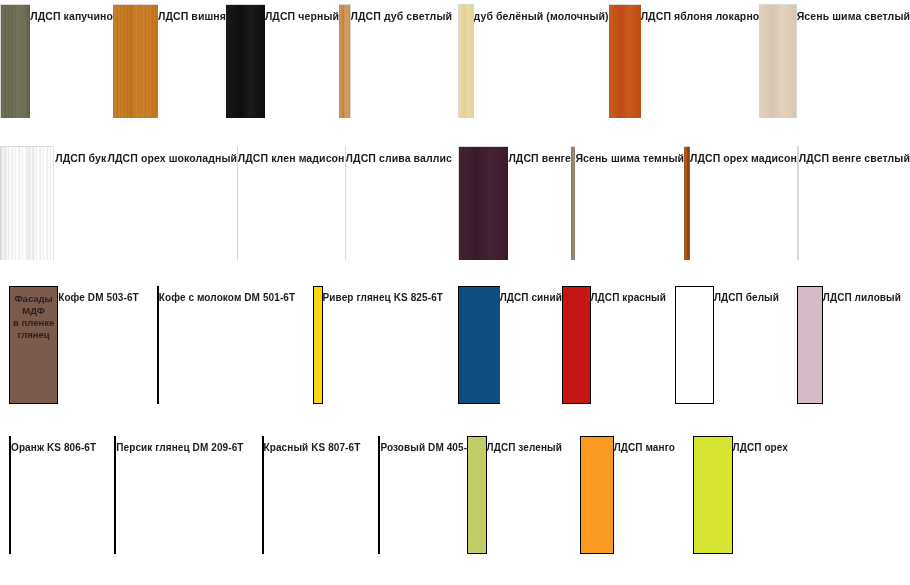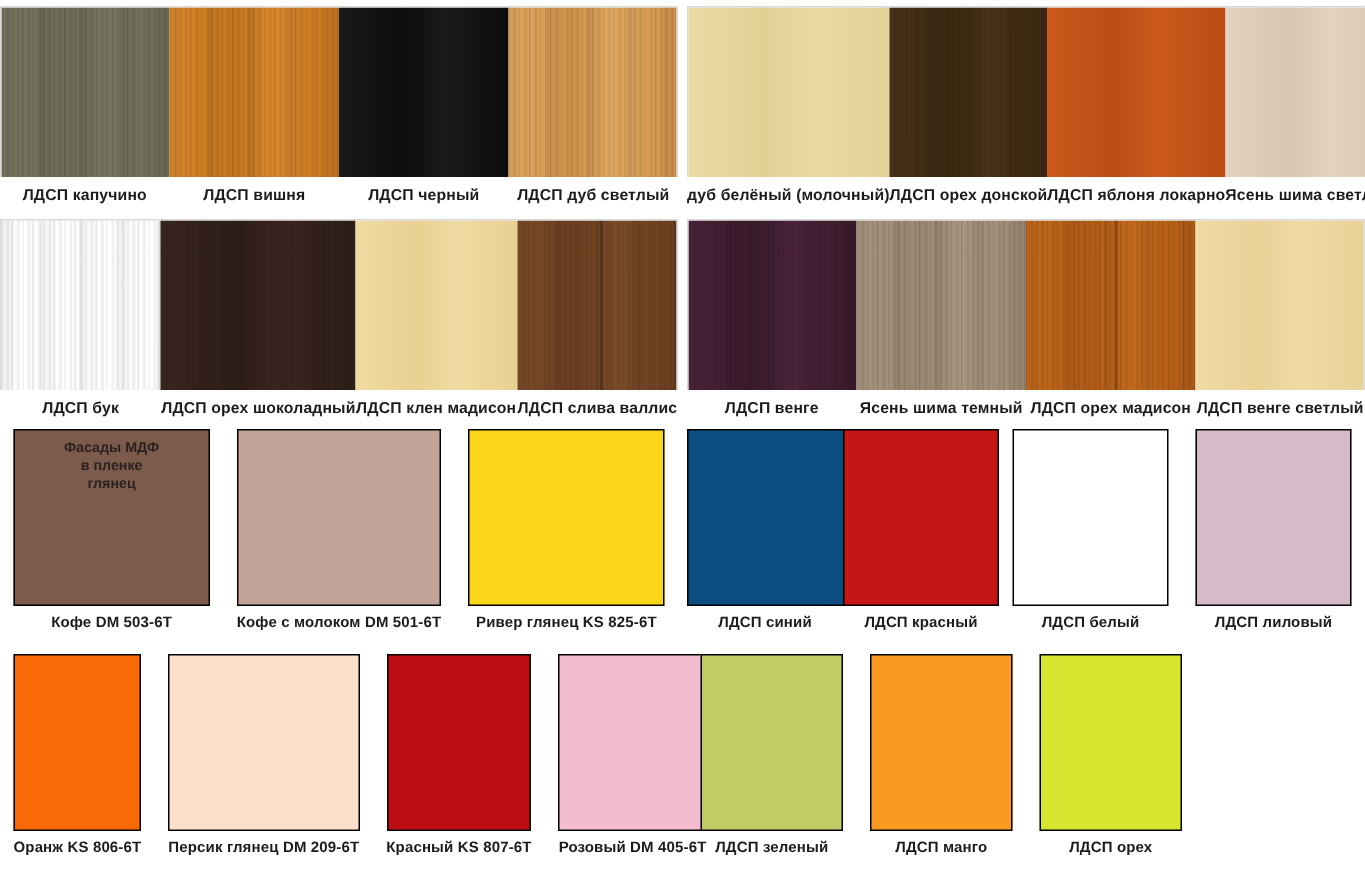--- a/index.html
+++ b/index.html
@@ -40,21 +40,21 @@
     width: 100%;
     height: 100%;
     align-items: flex-start;
   }
   .cell {
     box-sizing: border-box;
     position: relative;
     flex: 1 1 0;
     height: 100%;
     display: flex;
-    flex-direction: column;
+    flex-direction: row;
   }
   .swatch {
     box-sizing: border-box;
     width: 100%;
     position: relative;
     overflow: hidden;
   }
   .caption {
     box-sizing: border-box;
     width: 100%;
@@ -177,24 +177,20 @@
           <div class="caption">ЛДСП дуб светлый</div>
         </div>
       </div>
     </div>
     <div class="panel right row-1">
       <div class="strip wood">
         <div class="cell c0">
           <div class="swatch grain-soft" style="background: linear-gradient(90deg, rgb(234, 219, 164) 0%, rgb(227, 208, 148) 38%, rgb(234, 219, 164) 62%, rgb(227, 208, 148) 100%);"></div>
           <div class="caption">дуб белёный (молочный)</div>
         </div>
-        <div class="cell c1">
-          <div class="swatch grain" style="background: linear-gradient(90deg, rgb(74, 51, 24) 0%, rgb(58, 39, 17) 38%, rgb(74, 51, 24) 62%, rgb(58, 39, 17) 100%);"></div>
-          <div class="caption">ЛДСП орех донской</div>
-        </div>
         <div class="cell c2">
           <div class="swatch grain-soft" style="background: linear-gradient(90deg, rgb(204, 90, 28) 0%, rgb(187, 76, 21) 38%, rgb(204, 90, 28) 62%, rgb(187, 76, 21) 100%);"></div>
           <div class="caption">ЛДСП яблоня локарно</div>
         </div>
         <div class="cell c3">
           <div class="swatch grain-soft" style="background: linear-gradient(90deg, rgb(227, 210, 192) 0%, rgb(217, 197, 176) 38%, rgb(227, 210, 192) 62%, rgb(217, 197, 176) 100%);"></div>
           <div class="caption">Ясень шима светлый</div>
         </div>
       </div>
     </div>

